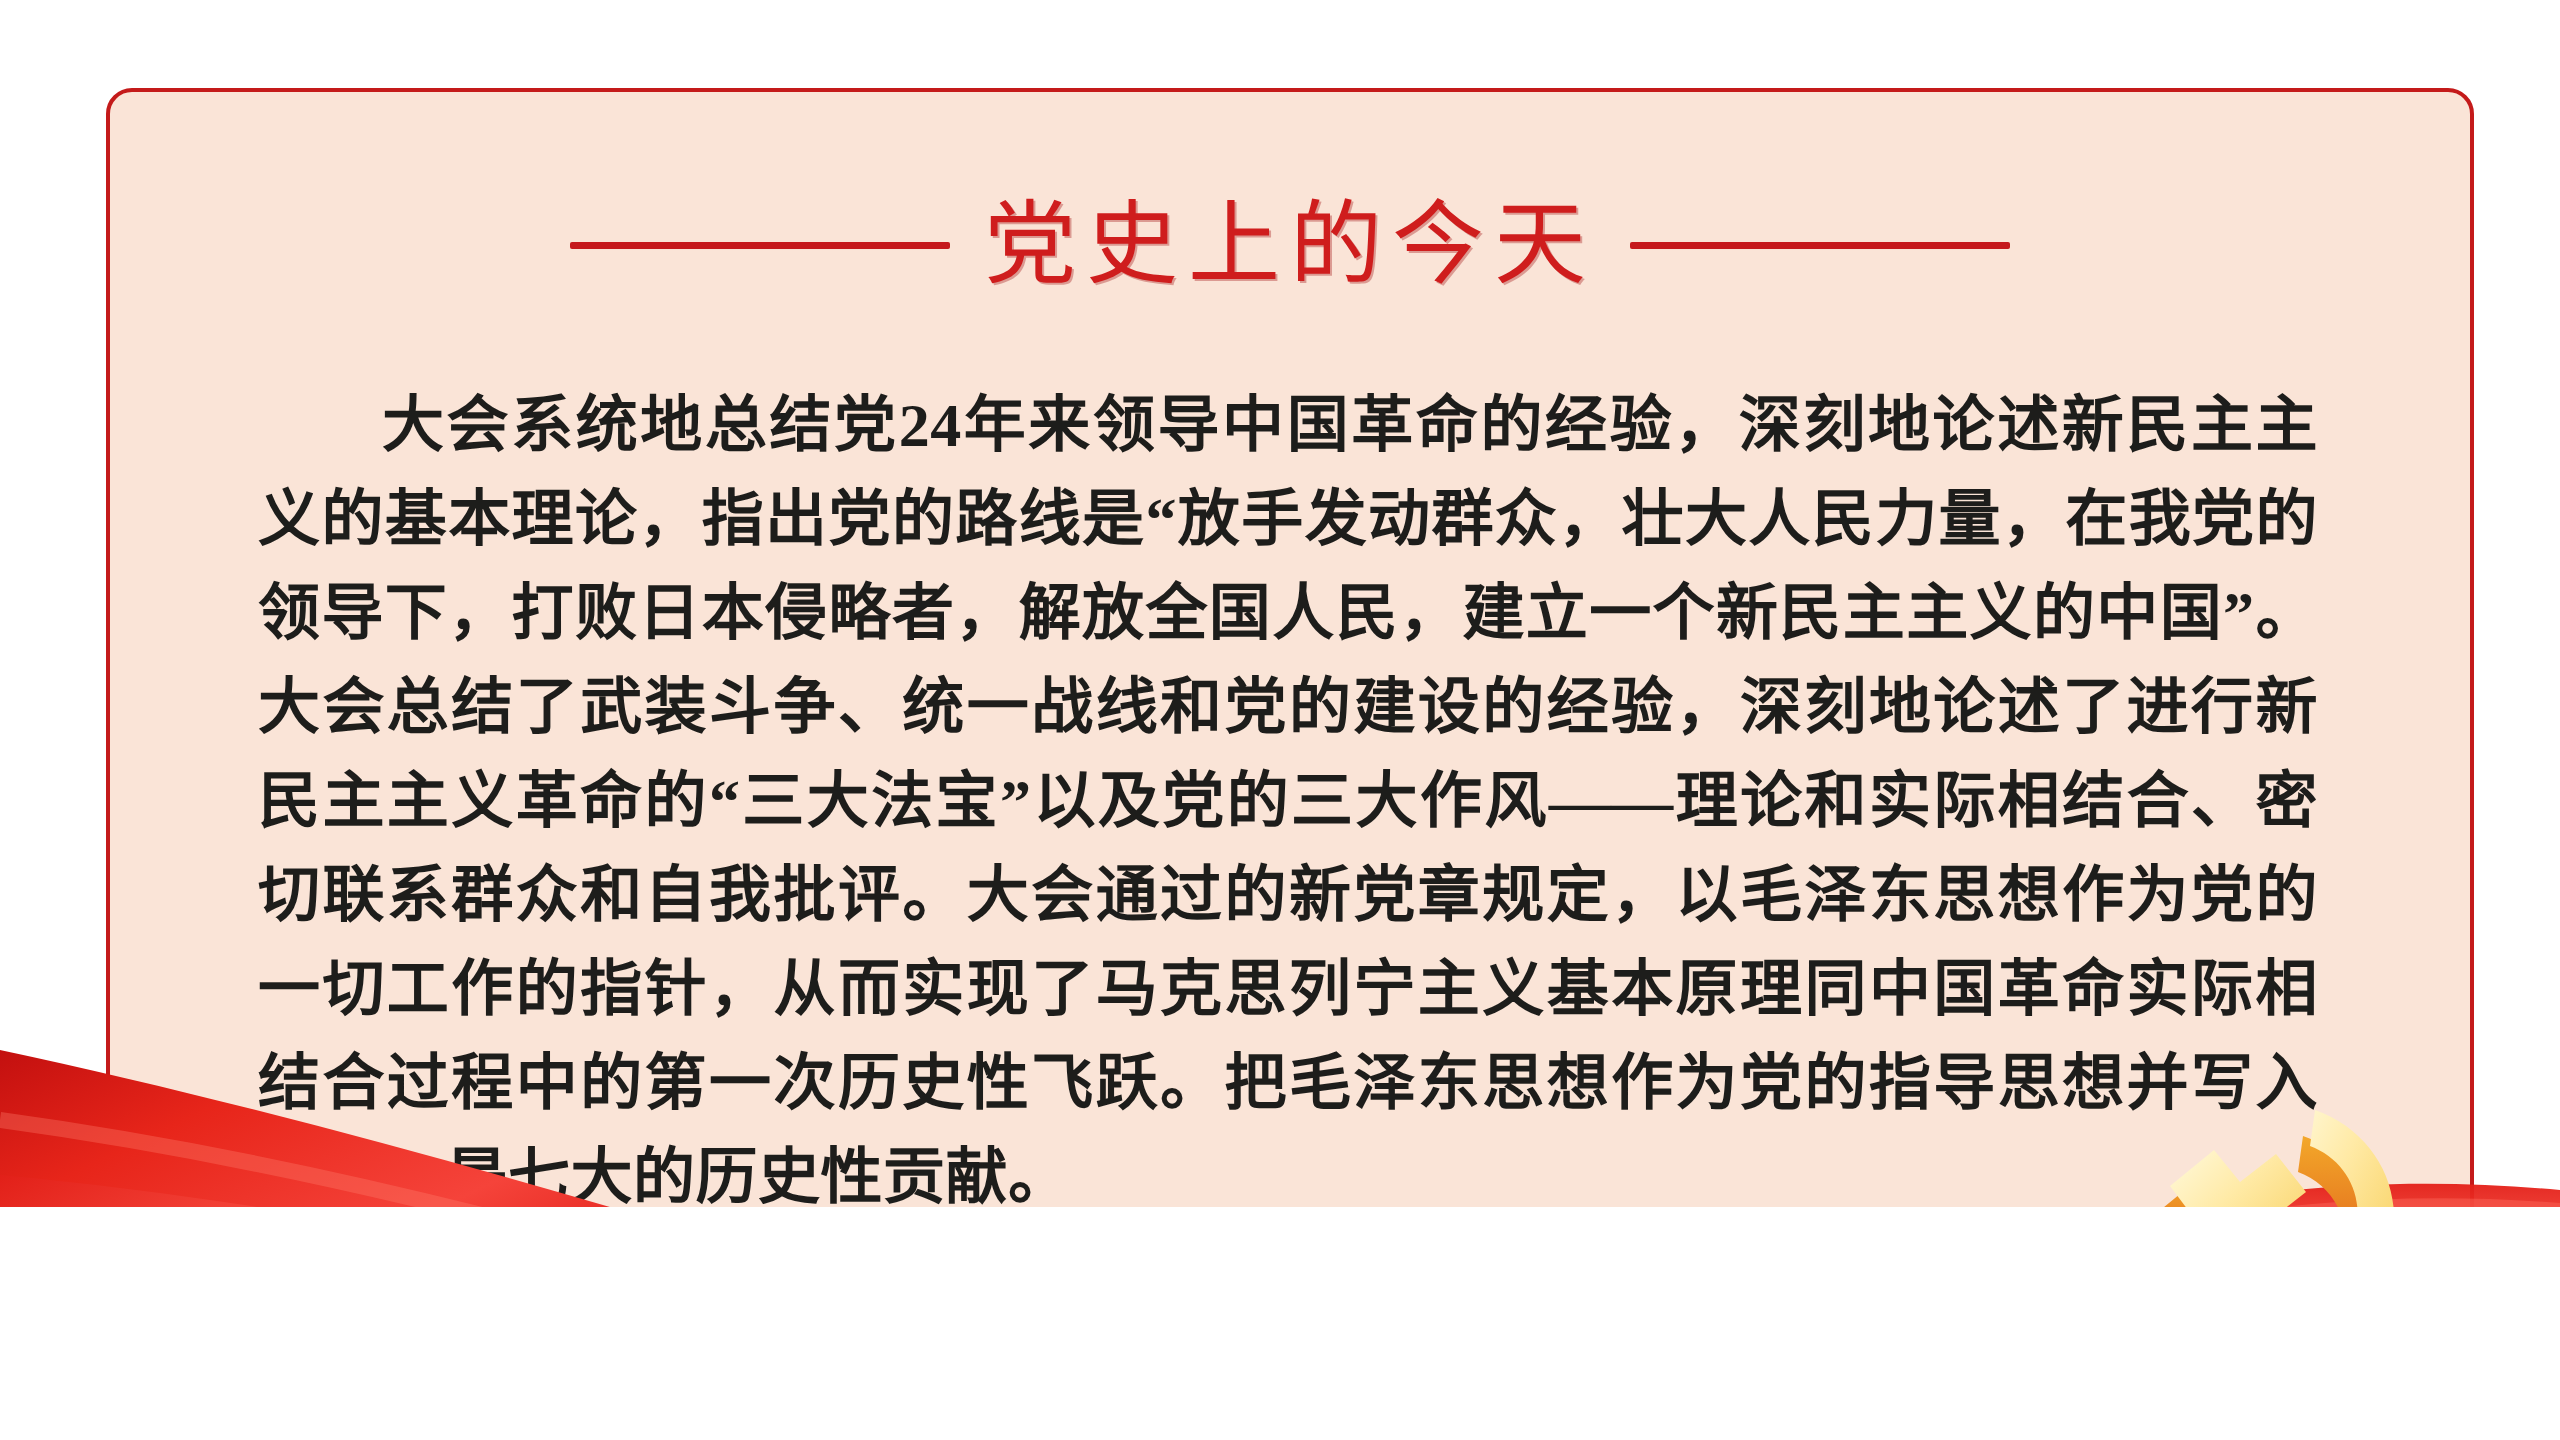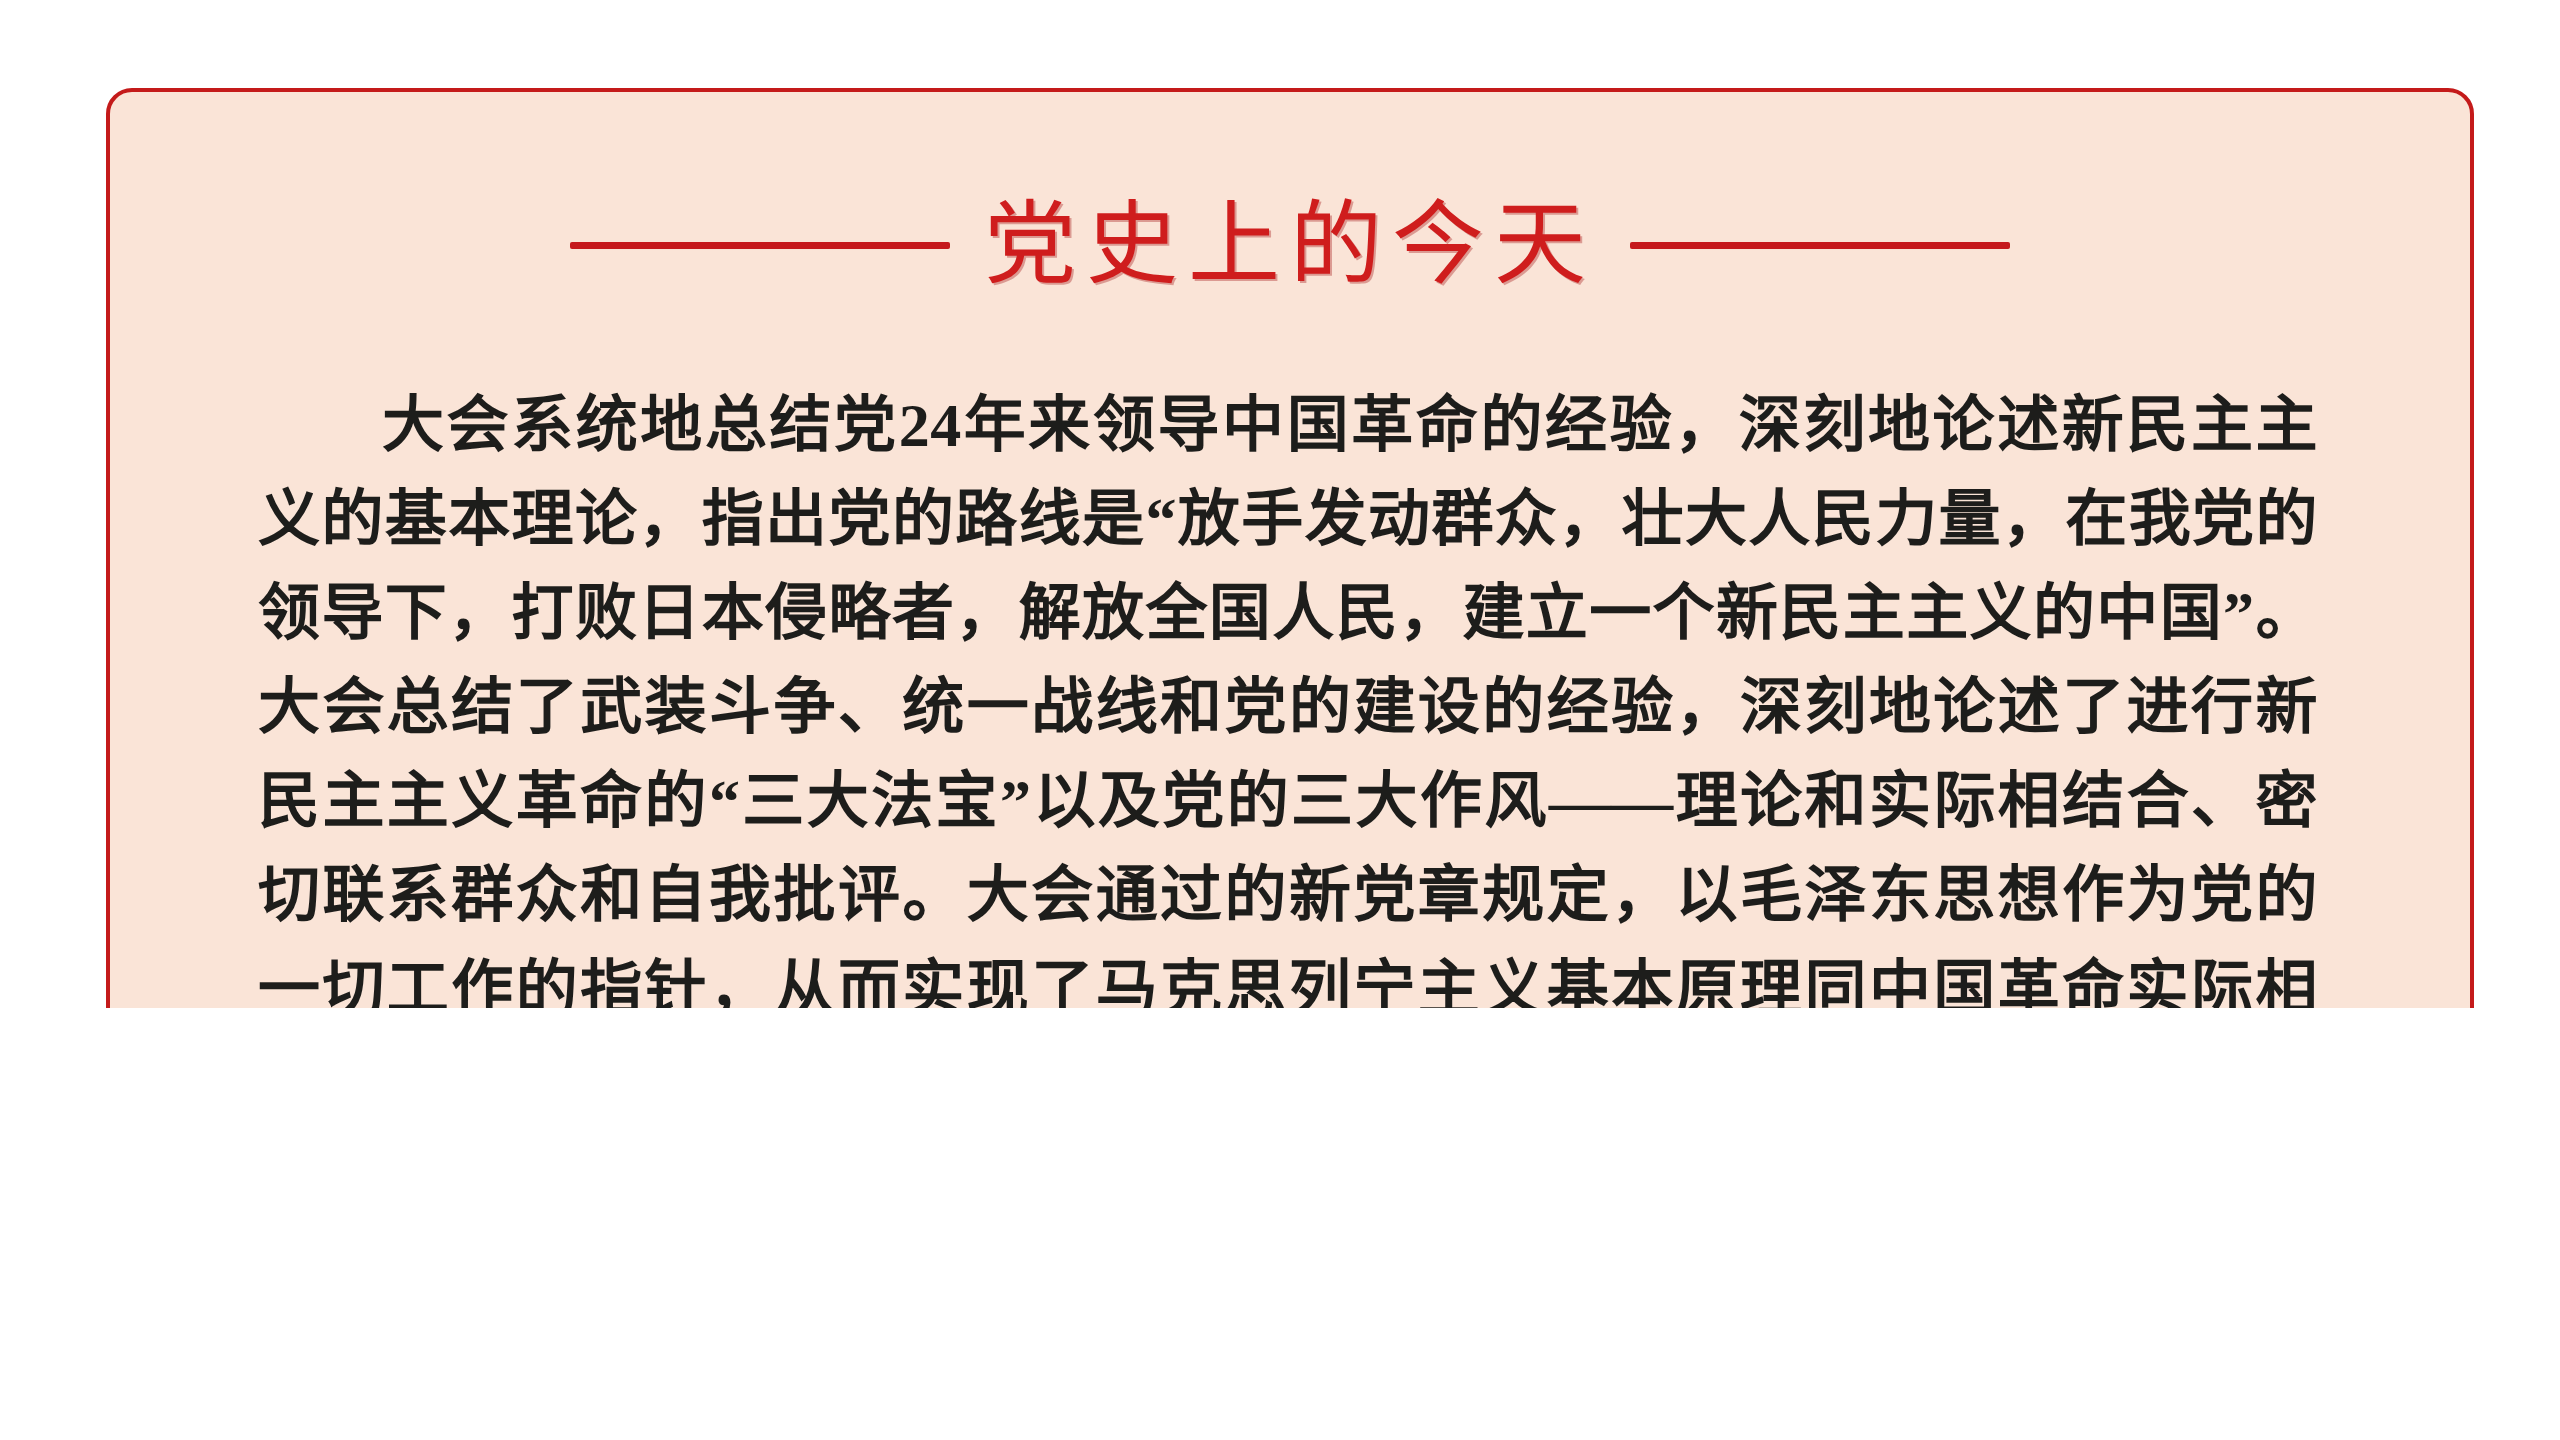--- a/index.html
+++ b/index.html
@@ -5,21 +5,21 @@
 <style>
   html, body {
     margin: 0;
     padding: 0;
     background: #ffffff;
   }
 
   #stage {
     position: relative;
     width: 2560px;
-    height: 1008px;
+    height: 1207px;
     background: #ffffff;
     overflow: hidden;
     font-family: "Liberation Serif", "DejaVu Serif", serif;
   }
 
   
   .card {
     position: absolute;
     left: 106px;
     top: 88px;

